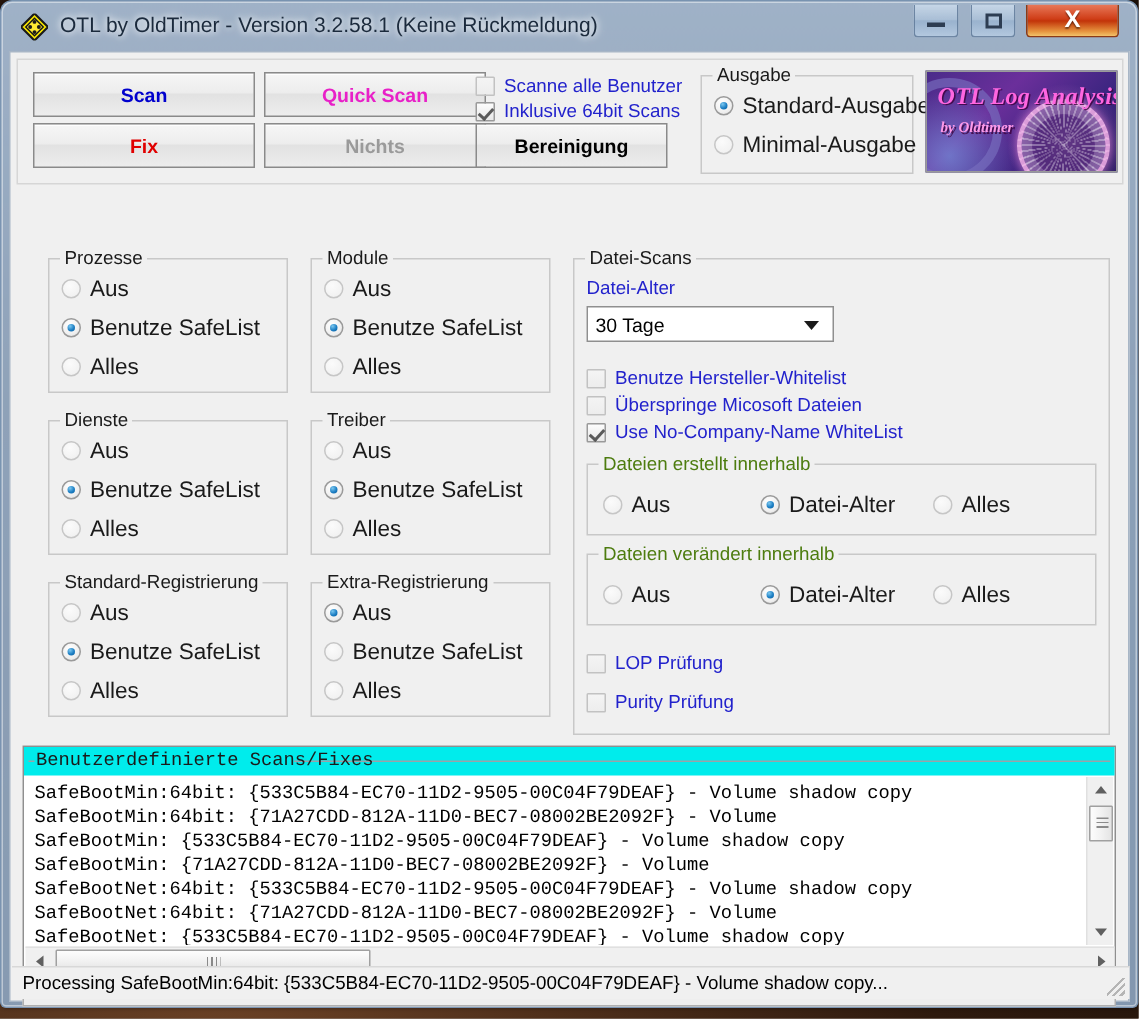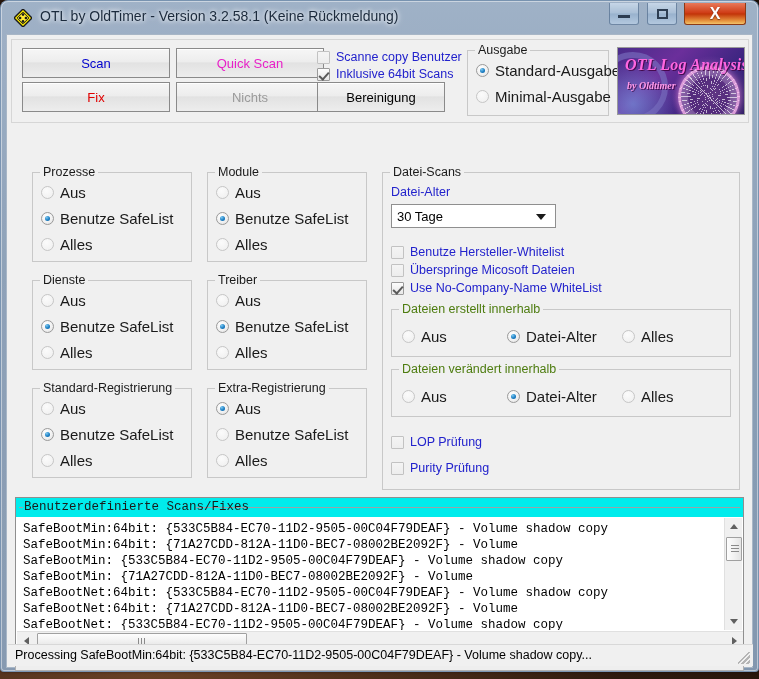--- a/index.html
+++ b/index.html
@@ -93,21 +93,21 @@
     width: 738px; height: 84px;
     background: #f0f0f0;
     border: 1px solid #d6d6d6;
   }
   .tbtn {
     position: absolute;
     height: 30px;
     background: linear-gradient(180deg, #f6f6f6 0%, #ededed 45%, #e2e2e2 50%, #ededed 100%);
     border: 1px solid #8a8a8a;
     font-size: 13px;
-    font-weight: normal;
+    font-weight: bold;
     display: flex; align-items: center; justify-content: center;
     cursor: default;
     box-shadow: inset 0 1px 0 rgba(255,255,255,0.85);
   }
   #btn-scan  { left: 10px;  top: 8px;  width: 148px; color: #0000cd; }
   #btn-qscan { left: 164px; top: 8px;  width: 148px; color: #e820c8; }
   #btn-fix   { left: 10px;  top: 42px; width: 148px; color: #e00000; }
   #btn-nichts{ left: 164px; top: 42px; width: 148px; color: #9a9a9a; }
   #btn-berein{ left: 305px; top: 42px; width: 128px; color: #000000; }
 
@@ -437,21 +437,21 @@
     <div id="toolbar">
 
       <div class="tbtn" id="btn-scan">Scan</div>
       <div class="tbtn" id="btn-qscan">Quick Scan</div>
       <div class="tbtn" id="btn-fix">Fix</div>
       <div class="tbtn" id="btn-nichts">Nichts</div>
       <div class="tbtn" id="btn-berein">Bereinigung</div>
 
       <div class="chkrow" id="chk-alle">
         <span class="checkbox dim"></span>
-        <span>Scanne copy Benutzer</span>
+        <span>Scanne alle Benutzer</span>
       </div>
       <div class="chkrow" id="chk-64">
         <span class="checkbox checked"></span>
         <span>Inklusive 64bit Scans</span>
       </div>
 
       <div class="group" id="grp-ausgabe">
         <span class="legend">Ausgabe</span>
         <div class="radiorow" style="left:8px;top:11px;">
           <span class="radio on"></span>

